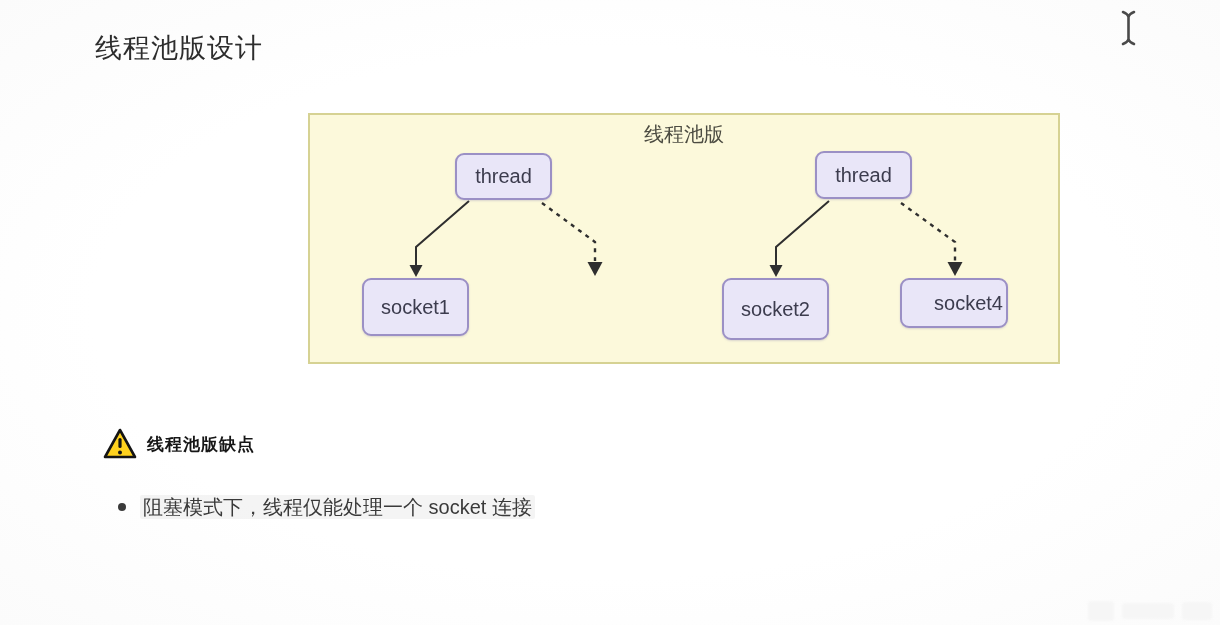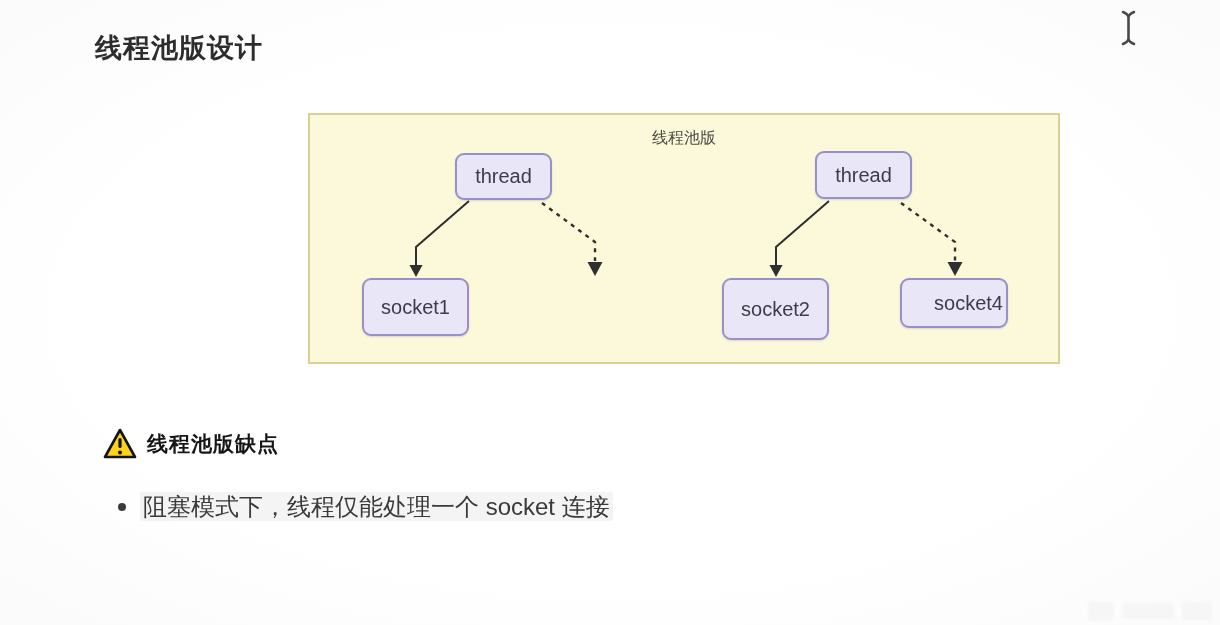--- a/index.html
+++ b/index.html
@@ -8,34 +8,34 @@
     font-family: "Liberation Sans", "DejaVu Sans", sans-serif;
     background: #fefefe;
     position: relative;
   }
   .page {
     position: absolute; inset: 0;
     background: radial-gradient(ellipse at center, #ffffff 60%, #fbfbfb 100%);
   }
   .page-title {
     position: absolute; left: 95px; top: 30px;
-    font-size: 27px; font-weight: bold; color: #2d2d2d;
+    font-size: 27px; font-weight: normal; color: #2d2d2d;
     letter-spacing: 1px;
   }
   
   .diagram {
     position: absolute; left: 308px; top: 113px;
     width: 752px; height: 251px;
     background: #fcf9db;
     border: 2px solid #d6d293;
   }
   .diagram-title {
-    position: absolute; left: 0; right: 0; top: 13px;
+    position: absolute; left: 0; right: 0; top: 6px;
     text-align: center;
-    font-size: 16px; color: #4c4c42;
+    font-size: 20px; color: #4c4c42;
   }
   .edges { position: absolute; left: 0; top: 0; width: 748px; height: 247px; }
   .node {
     position: absolute;
     background: #e9e6f8;
     border: 2px solid #9b90c5;
     border-radius: 9px;
     display: flex; align-items: center; justify-content: center;
     font-size: 20px; color: #3c3c4e;
     box-shadow: 0 1px 2px rgba(120,110,170,0.25);
@@ -43,25 +43,25 @@
   }
   .node-thread1 { left: 145px; top: 38px;  width: 97px;  height: 47px; }
   .node-thread2 { left: 505px; top: 36px;  width: 97px;  height: 48px; }
   .node-socket1 { left: 52px;  top: 163px; width: 107px; height: 58px; }
   .node-socket3 { left: 228px; top: 163px; width: 108px; height: 50px; }
   .node-socket2 { left: 412px; top: 163px; width: 107px; height: 62px; }
   .node-socket4 { left: 590px; top: 163px; width: 108px; height: 50px; padding-left: 29px; }
   
   .warn-head { position: absolute; left: 103px; top: 428px; display: flex; align-items: center; }
   .warn-icon { width: 34px; height: 32px; margin-right: 10px; }
-  .warn-title { font-size: 21px; font-weight: bold; color: #161616; letter-spacing: 1px; }
+  .warn-title { font-size: 17px; font-weight: bold; color: #161616; letter-spacing: 1px; }
   .bullets { position: absolute; left: 140px; top: 494px; list-style: none; }
   .bullet {
     position: relative;
-    font-size: 24px; color: #3a3a3a;
+    font-size: 20px; color: #3a3a3a;
     margin-bottom: 28px;
     line-height: 26px;
   }
   .bullet::before {
     content: "";
     position: absolute; left: -22px; top: 9px;
     width: 8px; height: 8px; border-radius: 50%;
     background: #3a3a3a;
   }
   .bullet .hl { background: rgba(0,0,0,0.045); border-radius: 2px; padding: 1px 3px; }

